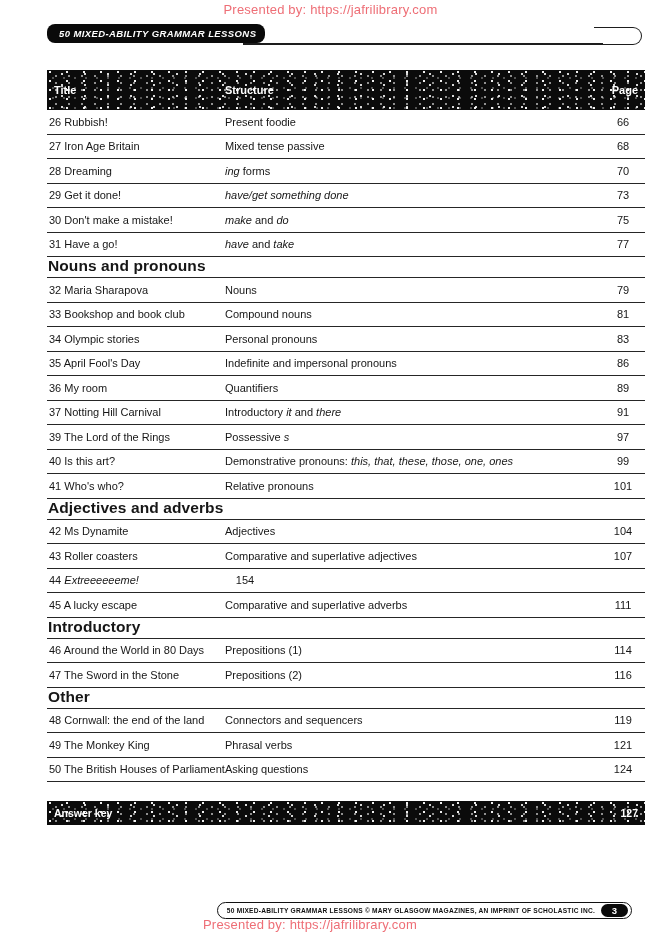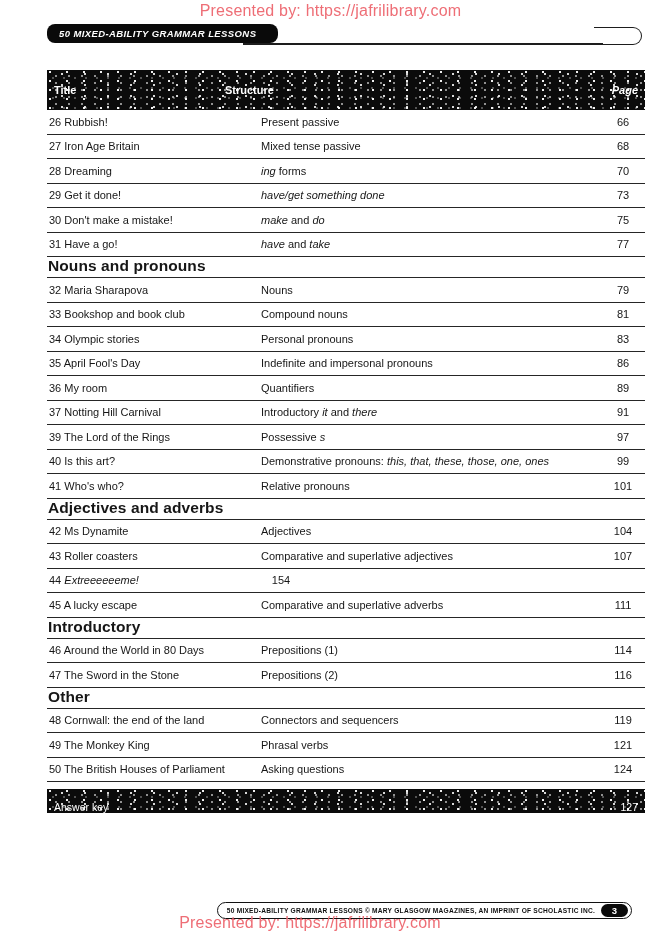--- a/index.html
+++ b/index.html
@@ -7,32 +7,32 @@
     position:relative;
     width:661px;height:935px;
     background:#ffffff;
     font-family:"Liberation Sans", sans-serif;
     color:#161616;
     overflow:hidden;
   }
   .watermark{
     position:absolute;left:0;width:661px;
     text-align:center;
-    font-size:16px;
+    font-size:13px;
     color:#ee6e76;
     letter-spacing:.2px;
   }
   .watermark.top{top:2px;}
   .watermark.bottom{bottom:3px;width:620px;}
   .badge{
     position:absolute;left:47px;top:24px;
     background:#0a0a0a;color:#fff;
     font-style:italic;font-weight:bold;
     font-size:9.5px;letter-spacing:.4px;
-    padding:4px 22px 4px 12px;
+    padding:4px 9px 4px 12px;
     border-radius:8px;
     white-space:nowrap;
   }
   .header-rule{
     position:absolute;left:243px;top:43px;
     width:360px;height:1.5px;background:#1d1d1d;
   }
   .header-tab{
     position:absolute;left:594px;top:27px;
     width:47px;height:16px;
@@ -52,45 +52,44 @@
     background-size:17px 9px,13px 7px,23px 11px,11px 10px;
   }
   .thead{
     height:40px;
     display:flex;align-items:center;
     color:#ffffff;font-weight:bold;font-size:11px;
     padding:0 7px 0 7px;box-sizing:border-box;
   }
   .thead .c-title{width:171px;}
   .thead .c-structure{flex:1;}
-  .thead .c-page{text-align:right;font-style:italic;}
+  .thead .c-page{text-align:right;}
   .row{
     height:24.5px;box-sizing:border-box;
     display:flex;align-items:center;
     border-bottom:1px solid #262626;
     font-size:11px;
     padding:0 2px;
-    gap:36px;
   }
   .cell-title{width:176px;white-space:nowrap;overflow:hidden;}
   .cell-structure{flex:1;white-space:nowrap;}
   .cell-page{width:40px;text-align:center;}
   .it{font-style:italic;}
   .section-heading{
     margin-top:0;
     font-size:15.5px;font-weight:bold;
     line-height:18px;
     padding:0 0 2px 1px;
     border-bottom:1px solid #262626;
     letter-spacing:.1px;
   }
   .answer-bar{
-    margin-top:7px;height:24px;
-    display:flex;align-items:flex-end;justify-content:space-between;
-    color:#fff;font-weight:normal;font-size:10.5px;
+    margin-top:19px;height:24px;
+    display:flex;align-items:center;justify-content:space-between;
+    color:#fff;font-weight:bold;font-size:10.5px;
     padding:0 7px;box-sizing:border-box;
   }
   .footer-capsule{
     position:absolute;right:29px;bottom:16px;
     height:17px;box-sizing:border-box;
     border:1px solid #111;border-radius:9px;
     display:flex;align-items:center;gap:6px;
     padding:0 3px 0 9px;
     background:#fff;
   }
@@ -119,21 +118,21 @@
   <div class="content">
     <div class="thead speckle">
       <span class="c-title">Title</span>
       <span class="c-structure">Structure</span>
       <span class="c-page">Page</span>
     </div>
 
     <div id="sections">
         <div class="row">
           <span class="cell-title"><span>26 </span><span>Rubbish!</span></span>
-          <span class="cell-structure"><span>Present passive</span></span>
+          <span class="cell-structure"><span>Present foodie</span></span>
           <span class="cell-page">66</span>
         </div>
         <div class="row">
           <span class="cell-title"><span>27 </span><span>Iron Age Britain</span></span>
           <span class="cell-structure"><span>Mixed tense passive</span></span>
           <span class="cell-page">68</span>
         </div>
         <div class="row">
           <span class="cell-title"><span>28 </span><span>Dreaming</span></span>
           <span class="cell-structure"><span class="it">ing</span><span> forms</span></span>

